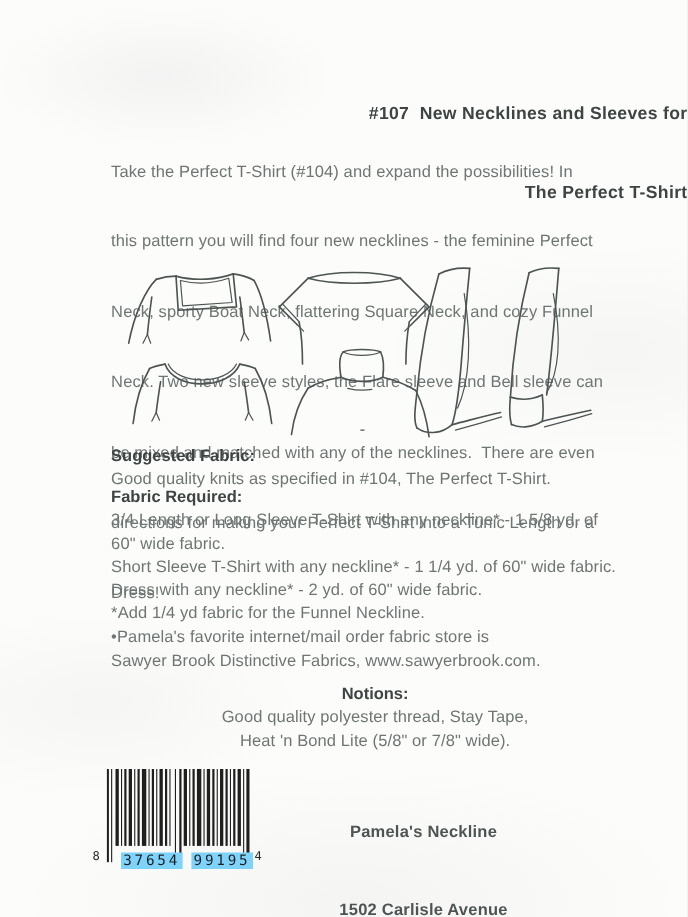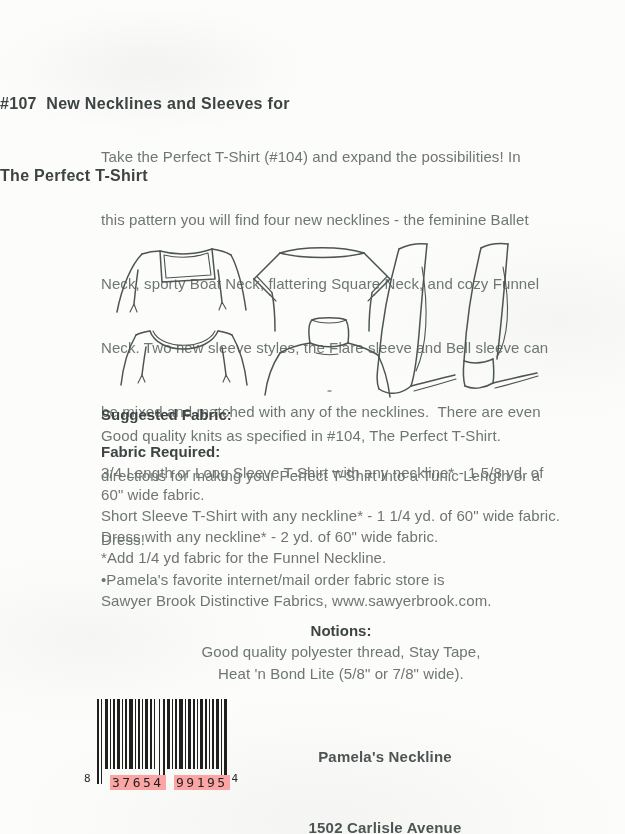--- a/index.html
+++ b/index.html
@@ -12,21 +12,21 @@
   
   .page::before {
     content:""; position:absolute; inset:0; pointer-events:none;
     background:
       radial-gradient(220px 90px at 150px 70px, rgba(120,130,140,0.07), transparent 70%),
       radial-gradient(300px 140px at 560px 320px, rgba(120,130,140,0.05), transparent 70%),
       radial-gradient(260px 120px at 90px 640px, rgba(120,130,140,0.05), transparent 70%),
       radial-gradient(400px 160px at 320px 820px, rgba(120,130,140,0.06), transparent 75%);
   }
   .title {
-    position:absolute; top:44px; left:0; width:625px; text-align:left;
+    position:absolute; top:44px; left:0; width:625px; text-align:right;
     font-size:16px; font-weight:bold; color:#3d4443; line-height:24px;
     letter-spacing:0.3px; white-space:pre-wrap;
   }
   .bodytext { font-size:15px; color:#6e7674; line-height:21.3px; white-space:pre-wrap; letter-spacing:0.1px; }
   .intro { position:absolute; left:101px; top:103px; width:470px; }
   .section { position:absolute; left:101px; width:480px; }
   .heading { font-size:15px; font-weight:bold; color:#3d4443; line-height:21.3px; white-space:pre-wrap; }
   .sec-suggested { top:380px;margin-top:24px; }
   .sec-fabric { top:441px; }
   .sec-notions { top:620px;text-align:center; }
@@ -38,21 +38,21 @@
   .barcode { position:absolute; left:84px; top:699px; width:156px; height:92px; }
   .barcode svg { position:absolute; left:13px; top:0; }
   .bc-digit {
     position:absolute; font-family:"DejaVu Sans Mono", monospace;
     color:#2a2a2a; font-size:11px;
   }
   .bc-left { left:0; bottom:6px; }
   .bc-right { right:2px; bottom:6px; }
   .bc-group {
     position:absolute; bottom:1px; font-family:"DejaVu Sans Mono", monospace;
-    font-size:13px; letter-spacing:2.5px; color:#1f1f1f; background:#fca5a5; padding:0 2px;
+    font-size:13px; letter-spacing:2.5px; color:#1f1f1f; background:#7dd3fc; padding:0 2px;
   }
   .bc-g1 { left:26px; }
   .bc-g2 { left:74px;margin-left:16px; }
 
   .address {
     position:absolute; left:255px; top:697px; width:260px; text-align:center;
     font-size:15px; font-weight:bold; color:#4d5453; line-height:23.8px;
     letter-spacing:0.2px; white-space:pre-wrap;
   }
 </style>
@@ -61,21 +61,21 @@
 
 <div class="page">
 
   <div class="title">
     <div>#107  New Necklines and Sleeves for</div>
     <div>The Perfect T-Shirt</div>
   </div>
 
   <div class="intro bodytext">
     <div>Take the Perfect T-Shirt (#104) and expand the possibilities! In</div>
-    <div>this pattern you will find four new necklines - the feminine Ballet</div>
+    <div>this pattern you will find four new necklines - the feminine Perfect</div>
     <div>Neck, sporty Boat Neck, flattering Square Neck, and cozy Funnel</div>
     <div>Neck. Two new sleeve styles, the Flare sleeve and Bell sleeve can</div>
     <div>be mixed and matched with any of the necklines.  There are even</div>
     <div>directions for making your Perfect T-Shirt into a Tunic Length or a</div>
     <div>Dress!</div>
   </div>
 
   <svg class="illus" style="left:98px; top:244px;" width="155" height="80" viewBox="0 0 155 80" role="img" aria-label="square-neck-tshirt-sketch">
     <path d="M44,10 C34,20 24,42 19,68"></path>
     <path d="M40,26 C38,40 37,50 36,60"></path>

